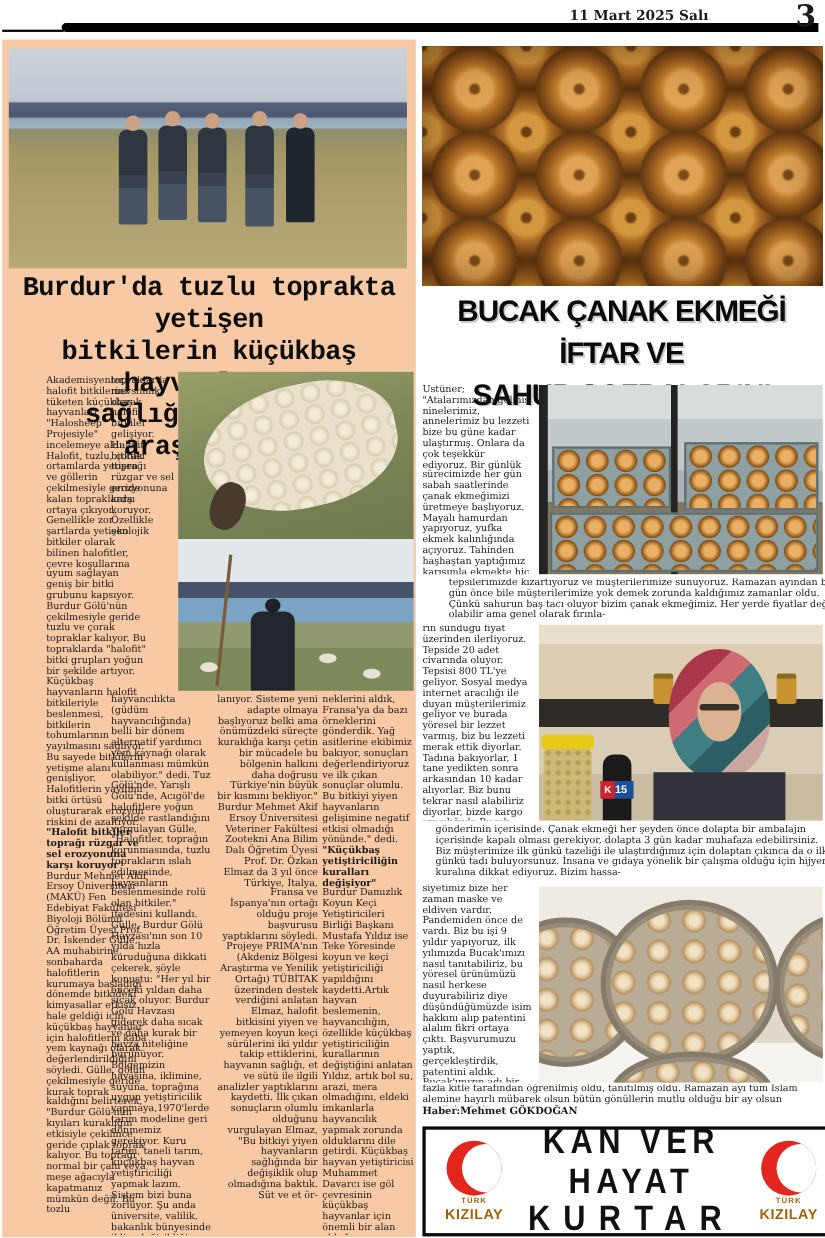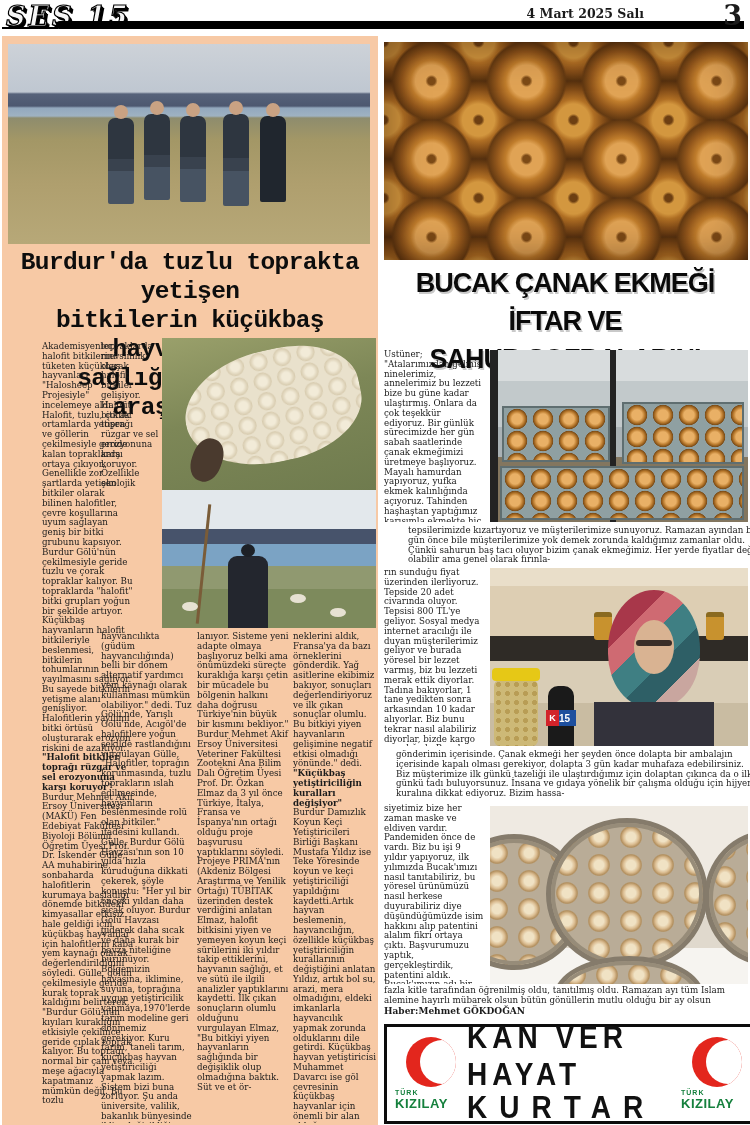--- a/index.html
+++ b/index.html
@@ -19,21 +19,21 @@
   .pnum{right:8px;top:0px;font-size:27px;font-weight:bold;}
 
   
   .lart{left:2px;top:36px;width:376px;height:1089px;background:#f7c9a5;}
   .lhead{left:6px;top:248px;width:368px;text-align:center;white-space:pre-line;
     font-family:Liberation Mono, monospace;font-weight:800;font-size:24.5px;
     line-height:29px;letter-spacing:-0.6px;color:#0d0d0d;}
   .ncol{font-size:8.7px;line-height:9.8px;overflow:hidden;text-align:left;}
   .lcol1{left:6px;top:342px;width:92px;height:781px;margin-left:36px;}
   .lcol2{left:101px;top:342px;width:92px;height:781px;}
-  .lcol3{left:197px;top:342px;width:92px;height:781px;}
+  .lcol3{left:197px;top:342px;width:92px;height:781px;text-align:right;}
   .lcol4{left:293px;top:342px;width:83px;height:781px;}
   .sp-r{float:right;width:34px;height:290px;}
   .sp-t{height:290px;}
   .bsub{font-weight:bold;}
 
   
   .ph{overflow:hidden;}
   .ph-men{left:8px;top:44px;width:362px;height:200px;
     background:linear-gradient(180deg,#cdd2d8 0%,#bfc7d1 24%,#56627a 25%,#4d5870 31%,
       #93a8bd 32%,#9fb2c1 36%,#8e8c6d 37%,#a39766 48%,#af9f6e 70%,#b7a878 100%);}
@@ -113,40 +113,39 @@
   .ph-spiral{left:490px;top:806px;width:258px;height:178px;
     background:linear-gradient(180deg,#efeae2 0 62%,#e0d9cd 62% 80%,#f6f4f0 80% 100%);}
   .rtray{position:absolute;border-radius:50%;background-color:#b9ac97;
     border:5px solid #857b6b;box-shadow:inset 0 0 0 4px #978c79;
     background-image:radial-gradient(circle at 50% 50%,#f0e2c4 0 22%,#dbbd92 36%,#b3905f 48%,transparent 54%);
     background-size:32px 28px;}
 
   
   .banner{left:384px;top:1024px;width:358px;height:94px;background:#fff;border:3px solid #0c0c0c;
     display:flex;align-items:center;justify-content:space-between;padding:0 8px;}
-  .kizilay{width:72px;font-family:"Liberation Sans",sans-serif;color:#15803d;}
+  .kizilay{width:72px;text-align:center;font-family:"Liberation Sans",sans-serif;color:#a16207;}
   .crescent{width:50px;height:50px;margin:0 auto;border-radius:50%;background:#e3261d;
     position:relative;overflow:hidden;}
   .crescent::after{content:"";position:absolute;left:14px;top:3px;width:44px;height:44px;
     border-radius:50%;background:#fff;}
   .kz-top{font-size:7px;font-weight:bold;letter-spacing:1px;margin-top:2px;}
   .kz-bot{font-size:13px;font-weight:bold;letter-spacing:0.5px;}
-  .banner-text{flex:1;font-family:"Liberation Sans",sans-serif;color:#111;}
+  .banner-text{flex:1;text-align:center;font-family:"Liberation Sans",sans-serif;color:#111;}
   .bl1{font-size:28px;font-weight:700;letter-spacing:5px;transform:scaleY(1.15);}
   .bl2{font-size:28px;font-weight:700;letter-spacing:12px;transform:scaleY(1.15);margin-top:4px;}
 </style>
 </head>
 <body>
 
 <div id="page">
 
-  <div class="abs masthead">SES 15</div>
   <div class="abs hrule"></div>
   <div class="abs hrule-thin"></div>
-  <div class="abs pdate">4 Mart 2025 Salı</div>
+  <div class="abs pdate">11 Mart 2025 Salı</div>
   <div class="abs pnum">3</div>
 
   <div class="abs lart"></div>
 
   <div class="abs ph ph-men">
     <div class="fig" style="left:100px;top:74px;"></div>
     <div class="fig" style="left:136px;top:70px;"></div>
     <div class="fig" style="left:172px;top:72px;"></div>
     <div class="fig" style="left:215px;top:70px;height:92px;"></div>
     <div class="fig" style="left:252px;top:72px;background:#20262e;"></div>

